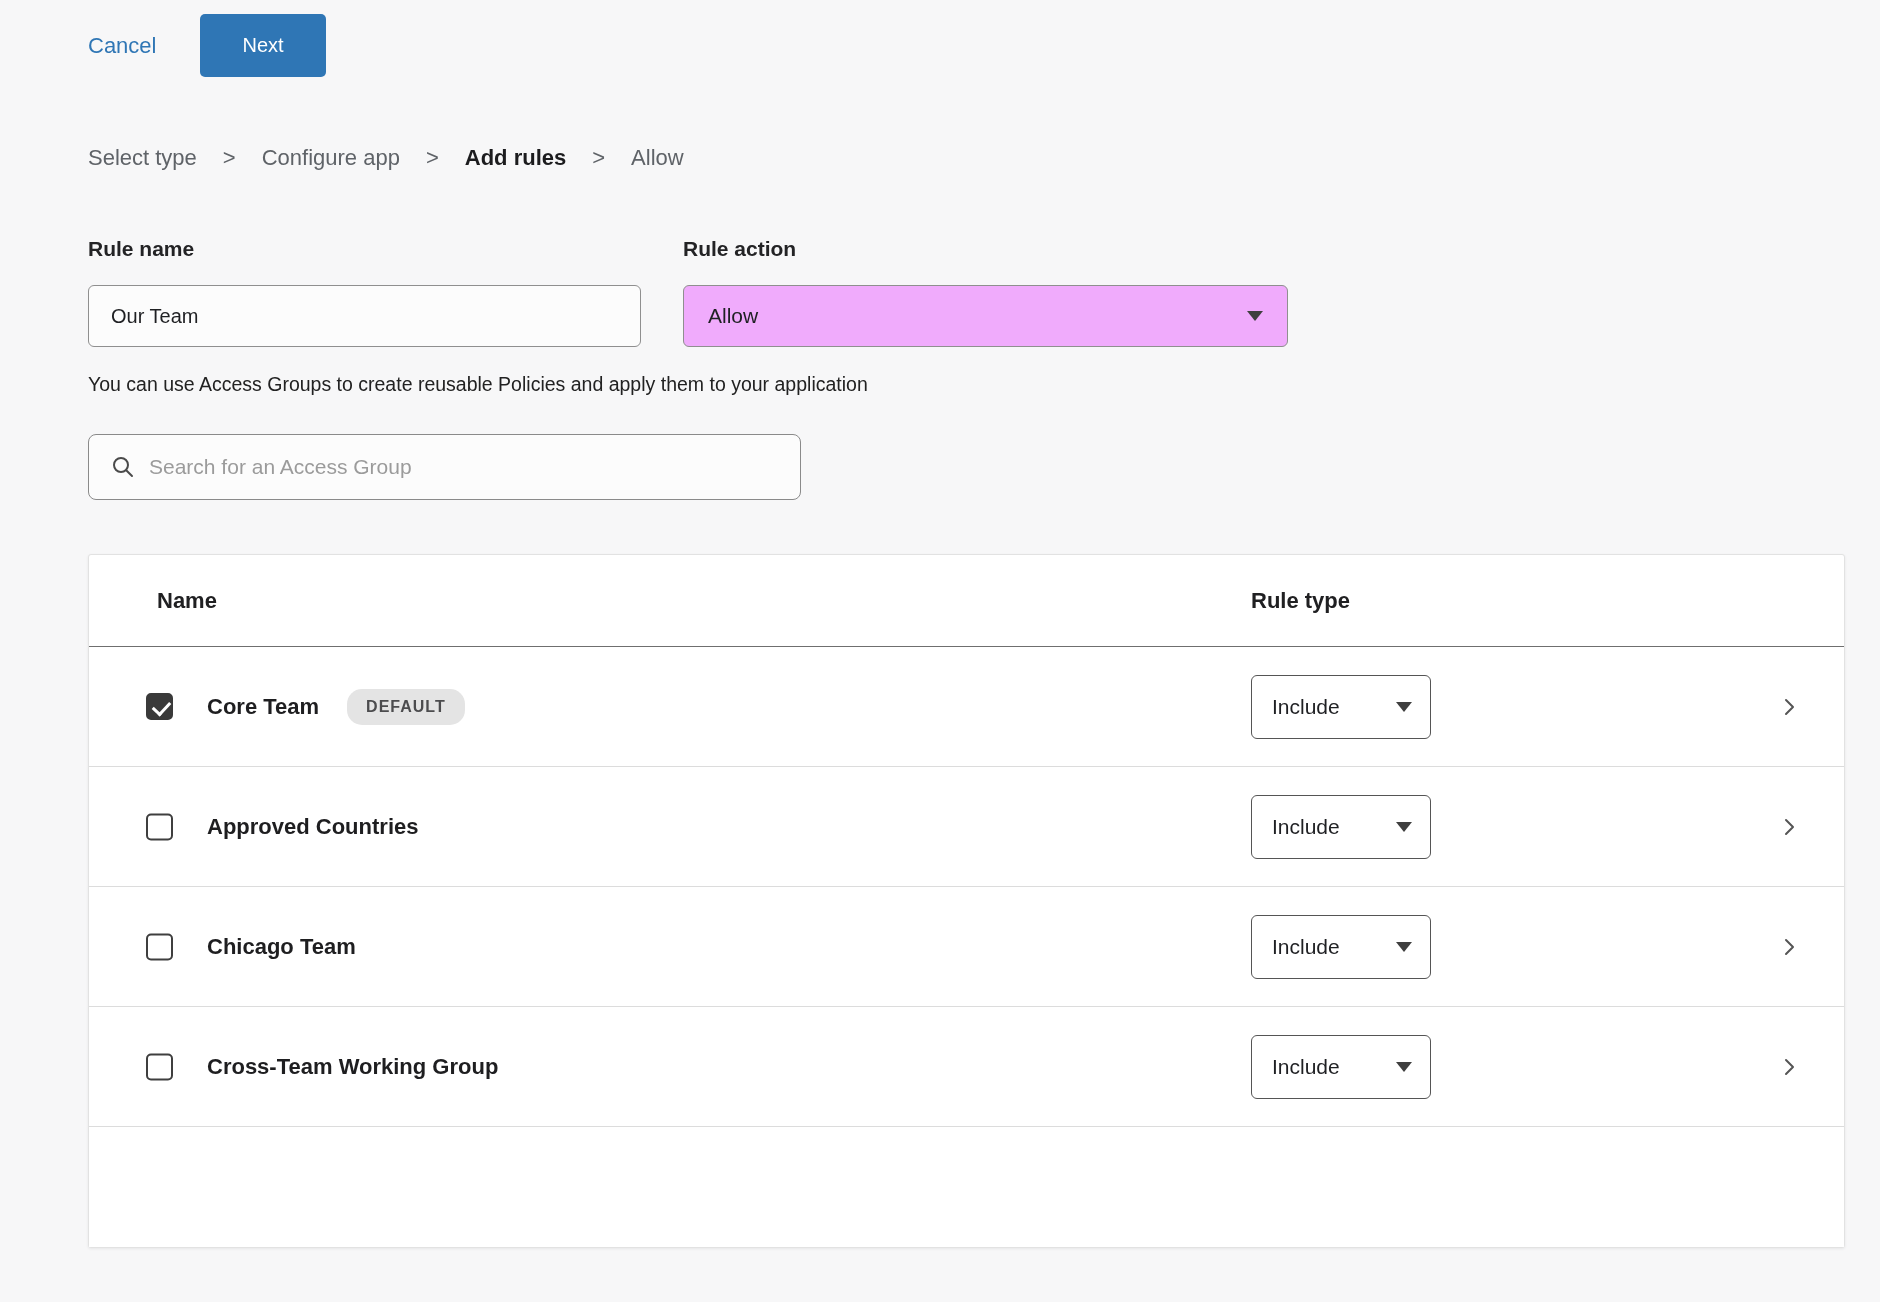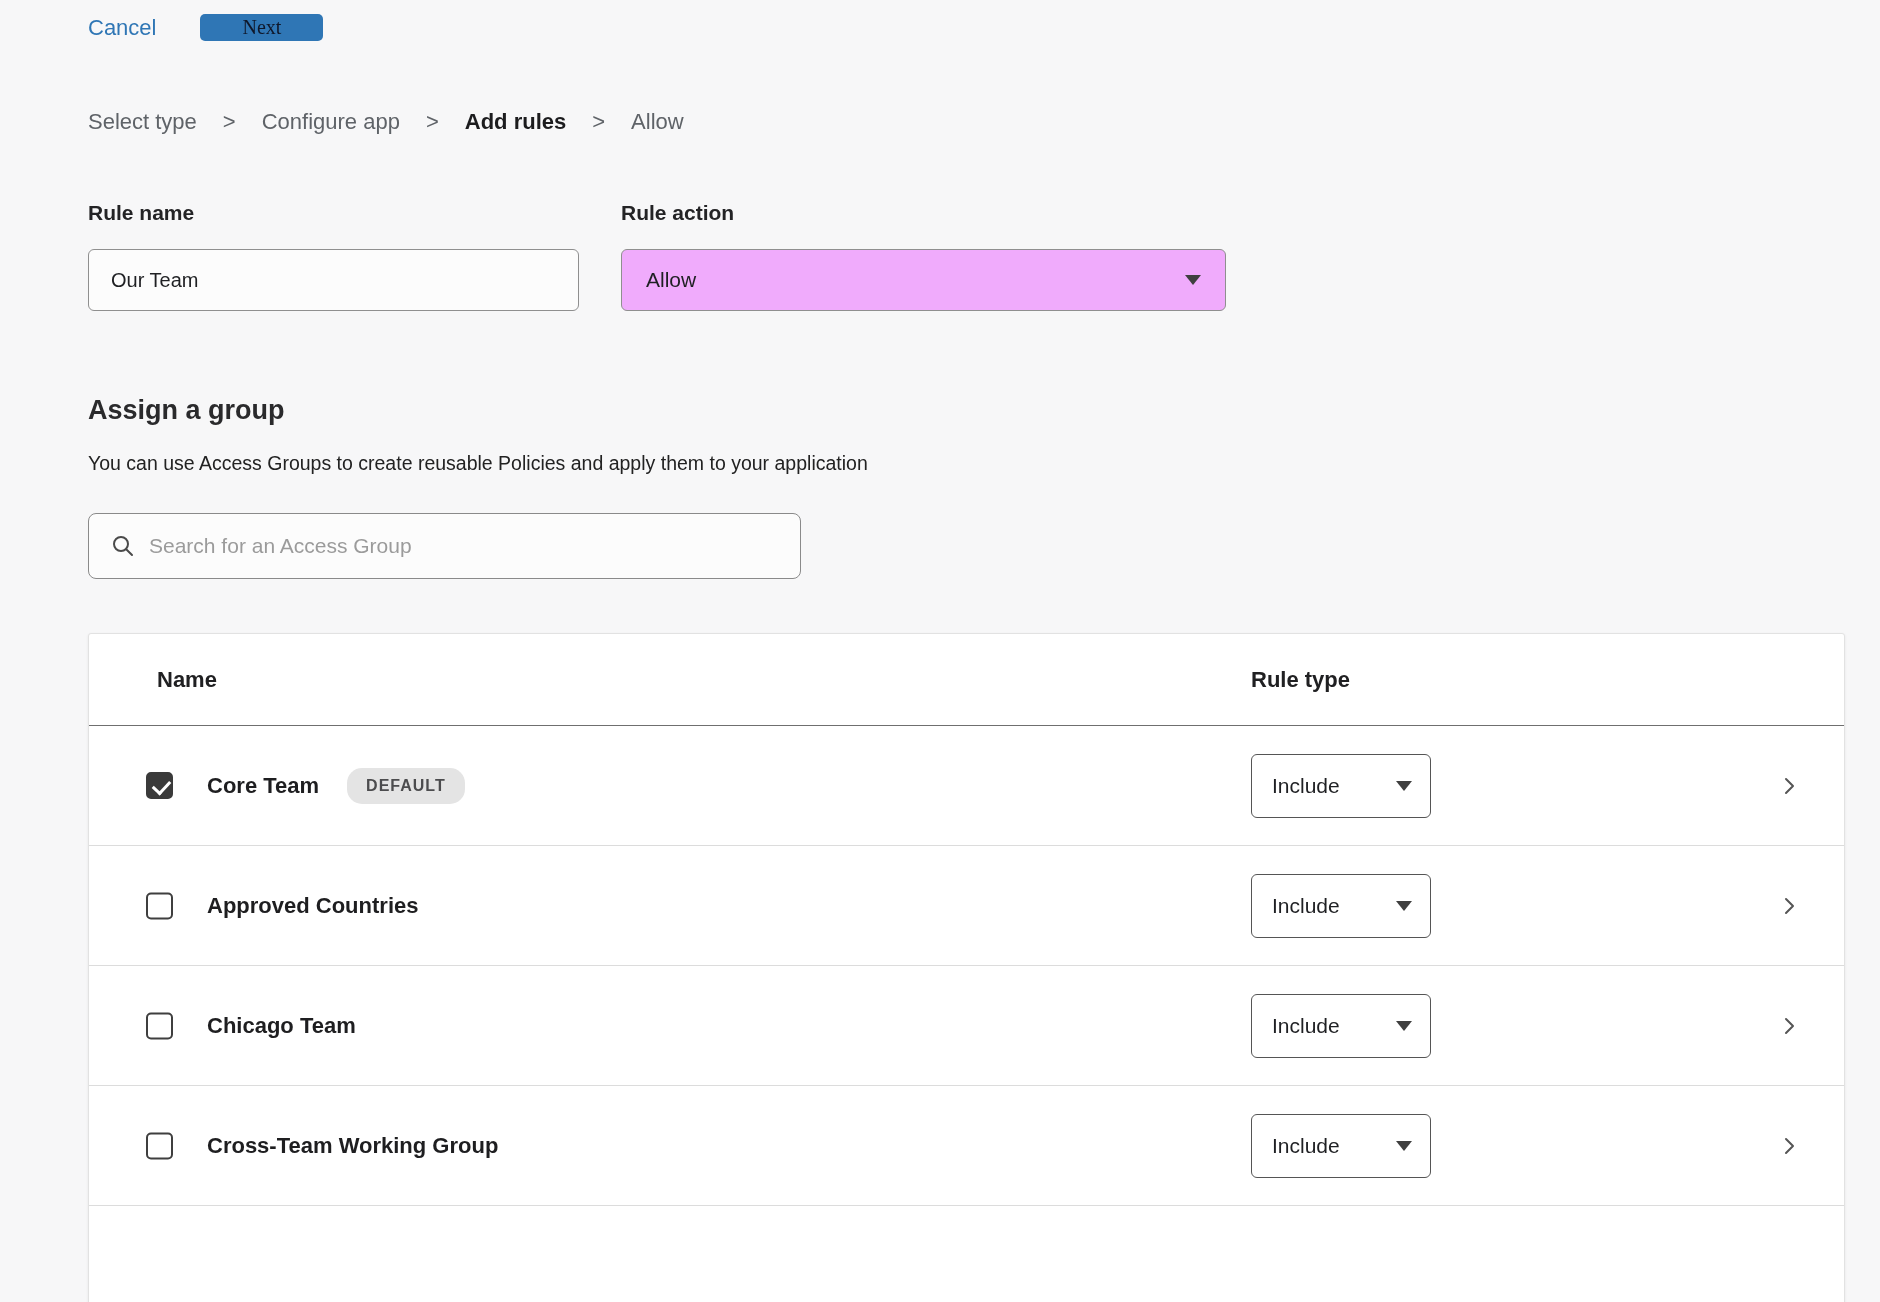--- a/index.html
+++ b/index.html
@@ -17,35 +17,35 @@
   .content{padding:14px 35px 0 88px;}
 
   
   .topbar{display:flex;justify-content:space-between;align-items:center;}
   .page-title{font-size:38px;font-weight:400;color:#1d1d1f;letter-spacing:.2px;}
   .top-actions{display:flex;align-items:center;gap:44px;}
   .cancel-link{
     color:var(--accent-blue);font-size:22px;cursor:pointer;text-decoration:none;
   }
   .next-btn{
-    background:var(--accent-blue);color:#0f172a;border:none;border-radius:5px;
-    font-size:20px;font-family:Liberation Serif, serif;padding:2px 42px;cursor:pointer;
+    background:var(--accent-blue);color:#ffffff;border:none;border-radius:5px;
+    font-size:20px;font-family:Liberation Sans, sans-serif;padding:20px 42px;cursor:pointer;
   }
 
   
   .breadcrumb{margin-top:68px;display:flex;align-items:flex-end;gap:26px;font-size:22px;}
   .crumb{color:#5f6368;cursor:pointer;}
   .crumb.active{color:#1c1c1e;font-weight:700;}
   .sep{color:#5f6368;}
 
   
   .form-row{margin-top:66px;display:flex;gap:42px;}
   .field label{display:block;font-size:21px;font-weight:700;margin-bottom:24px;color:#232325;}
   .text-input{
-    width:491px;height:62px;border:1px solid #8f8f8f;border-radius:6px;background:#fcfcfc;
+    width:553px;height:62px;border:1px solid #8f8f8f;border-radius:6px;background:#fcfcfc;
     font-size:20px;font-family:inherit;padding:0 22px;color:#1f2023;outline:none;
   }
   .select{
     width:605px;height:62px;border:1px solid #8f8f8f;border-radius:6px;background:#f0abfc;
     display:flex;align-items:center;justify-content:space-between;
     font-size:21px;padding:0 24px;cursor:pointer;
   }
   .caret{
     width:0;height:0;border-left:8px solid transparent;border-right:8px solid transparent;
     border-top:10px solid #3f3f3f;
@@ -134,21 +134,20 @@
     </div>
     <div class="field">
       <label>Rule action</label>
       <div class="select">
         <span>Allow</span>
         <span class="caret"></span>
       </div>
     </div>
   </div>
 
-  <h2 class="section-heading">Assign a group</h2>
   <p class="section-desc">You can use Access Groups to create reusable Policies and apply them to your application</p>
 
   <div class="search-box">
     <svg width="24" height="24" viewBox="0 0 24 24">
       <circle cx="10" cy="10" r="7" fill="none" stroke="#4a4a4a" stroke-width="2"></circle>
       <line x1="15.2" y1="15.2" x2="21" y2="21" stroke="#4a4a4a" stroke-width="2" stroke-linecap="round"></line>
     </svg>
     <input type="text" placeholder="Search for an Access Group" style="">
   </div>
 

